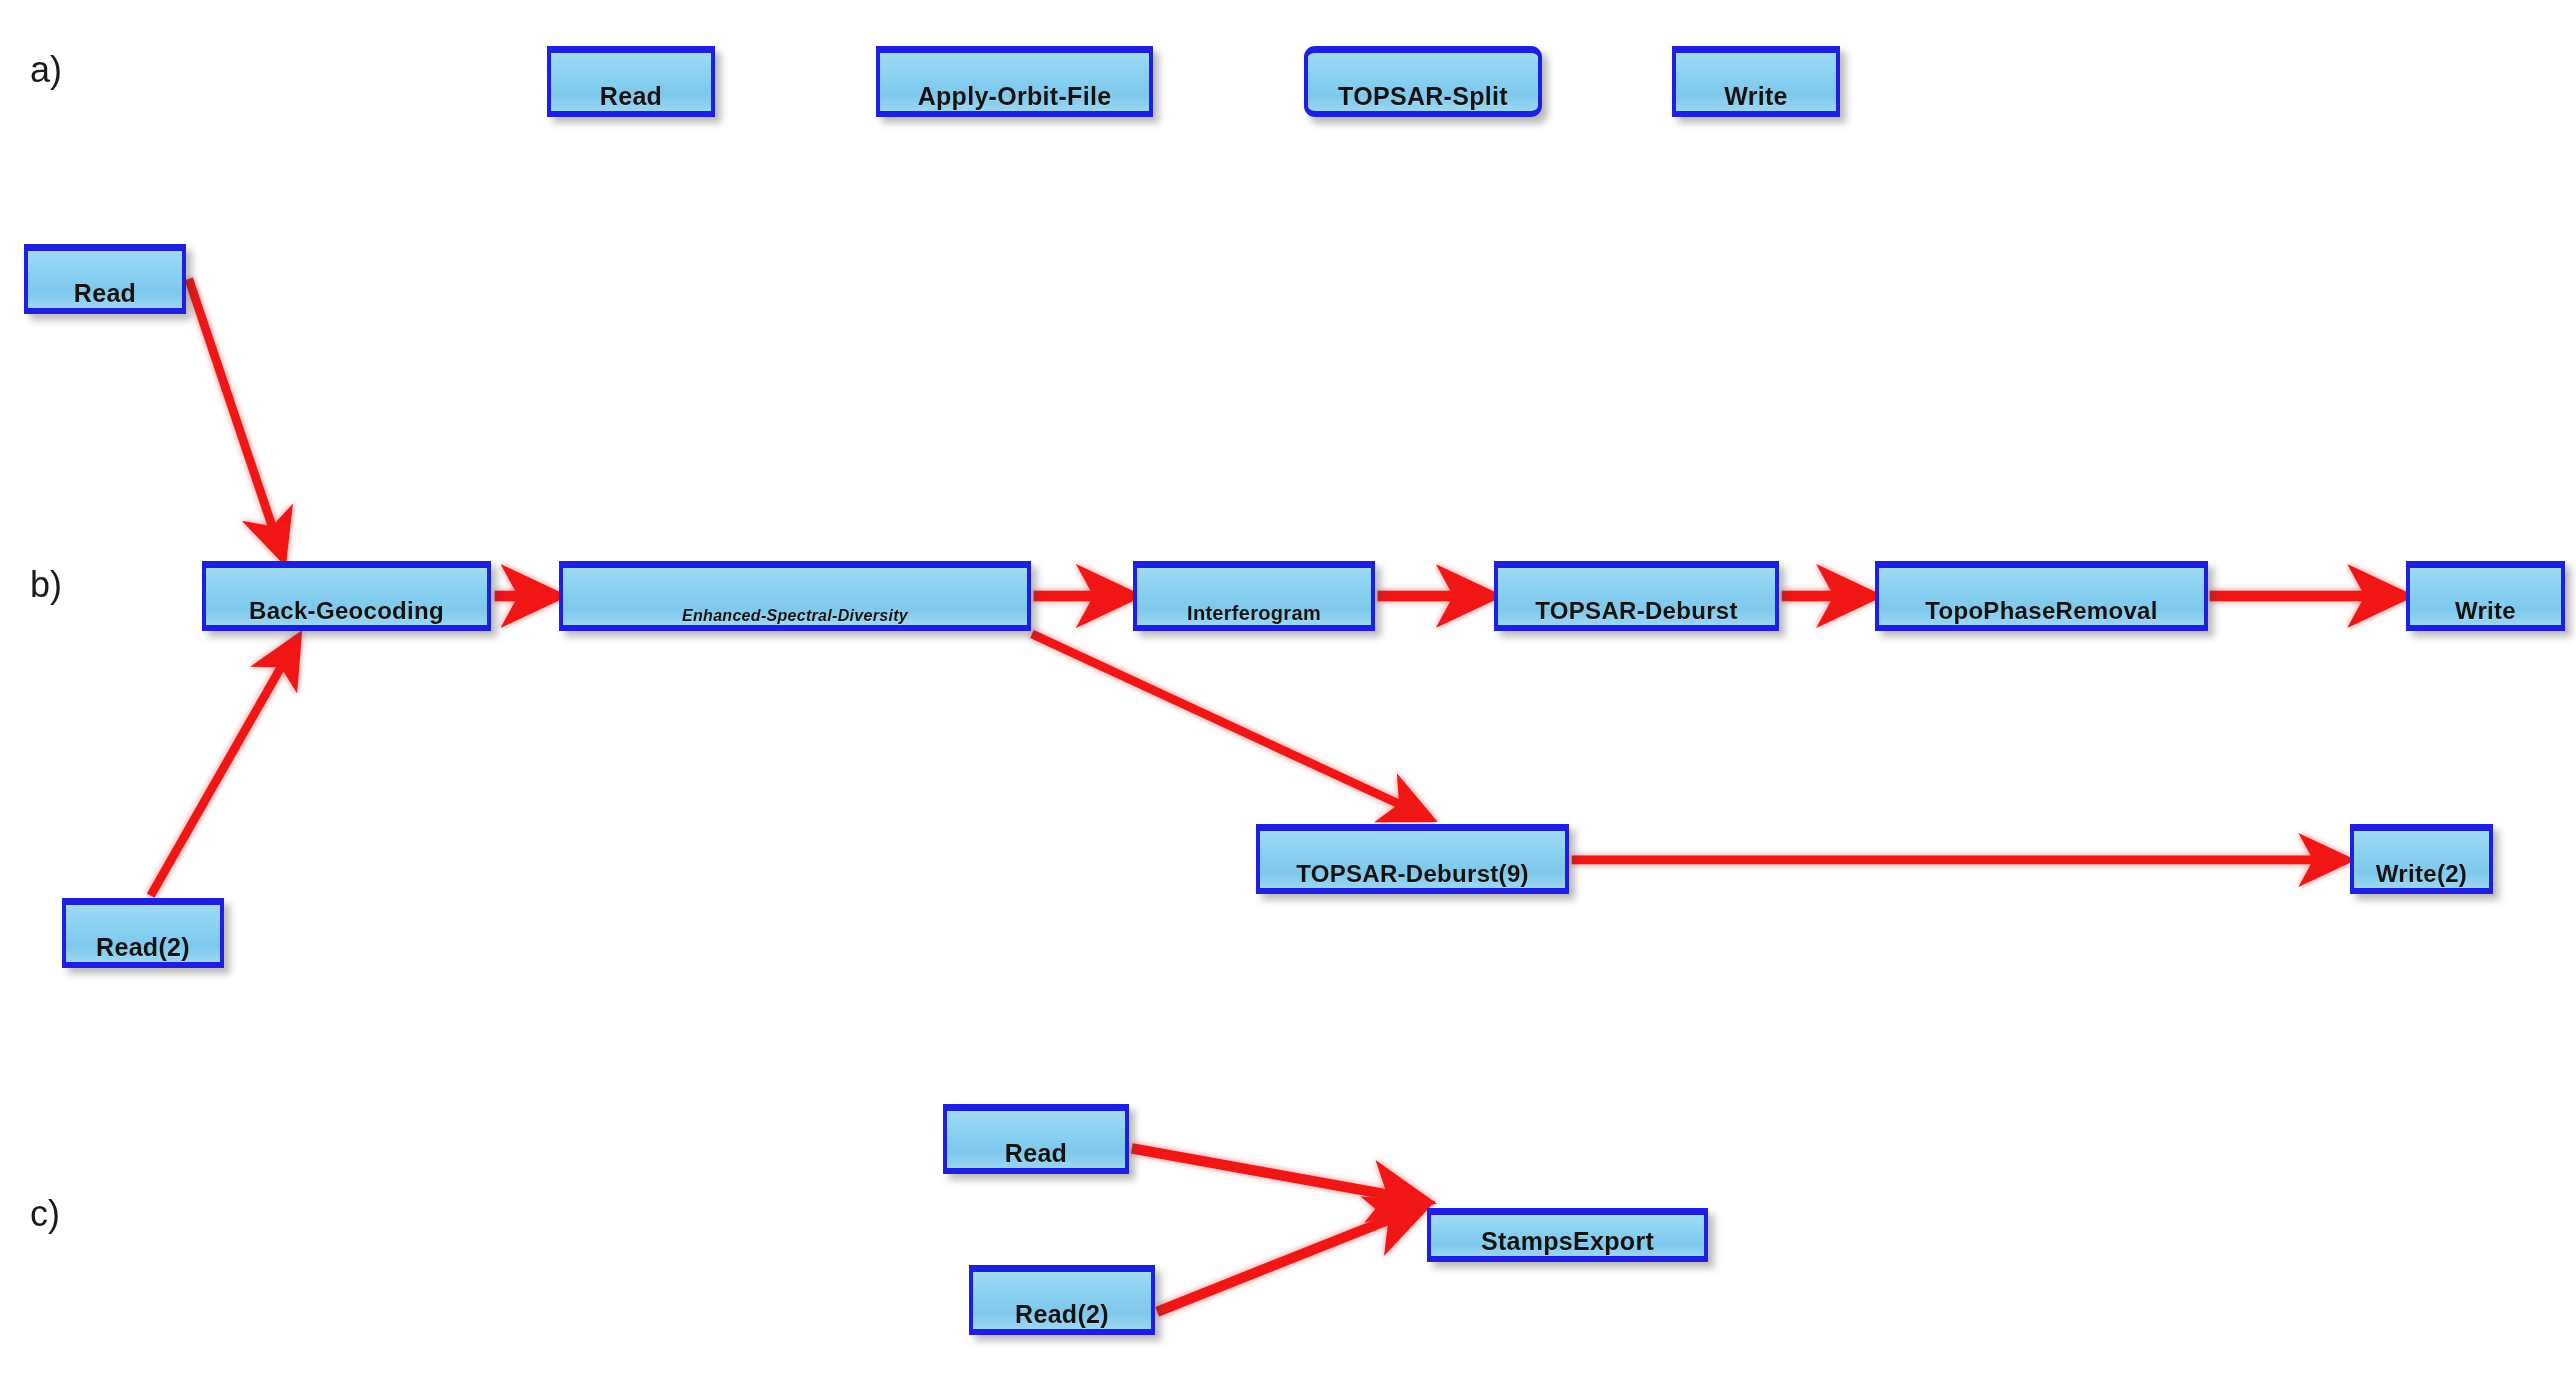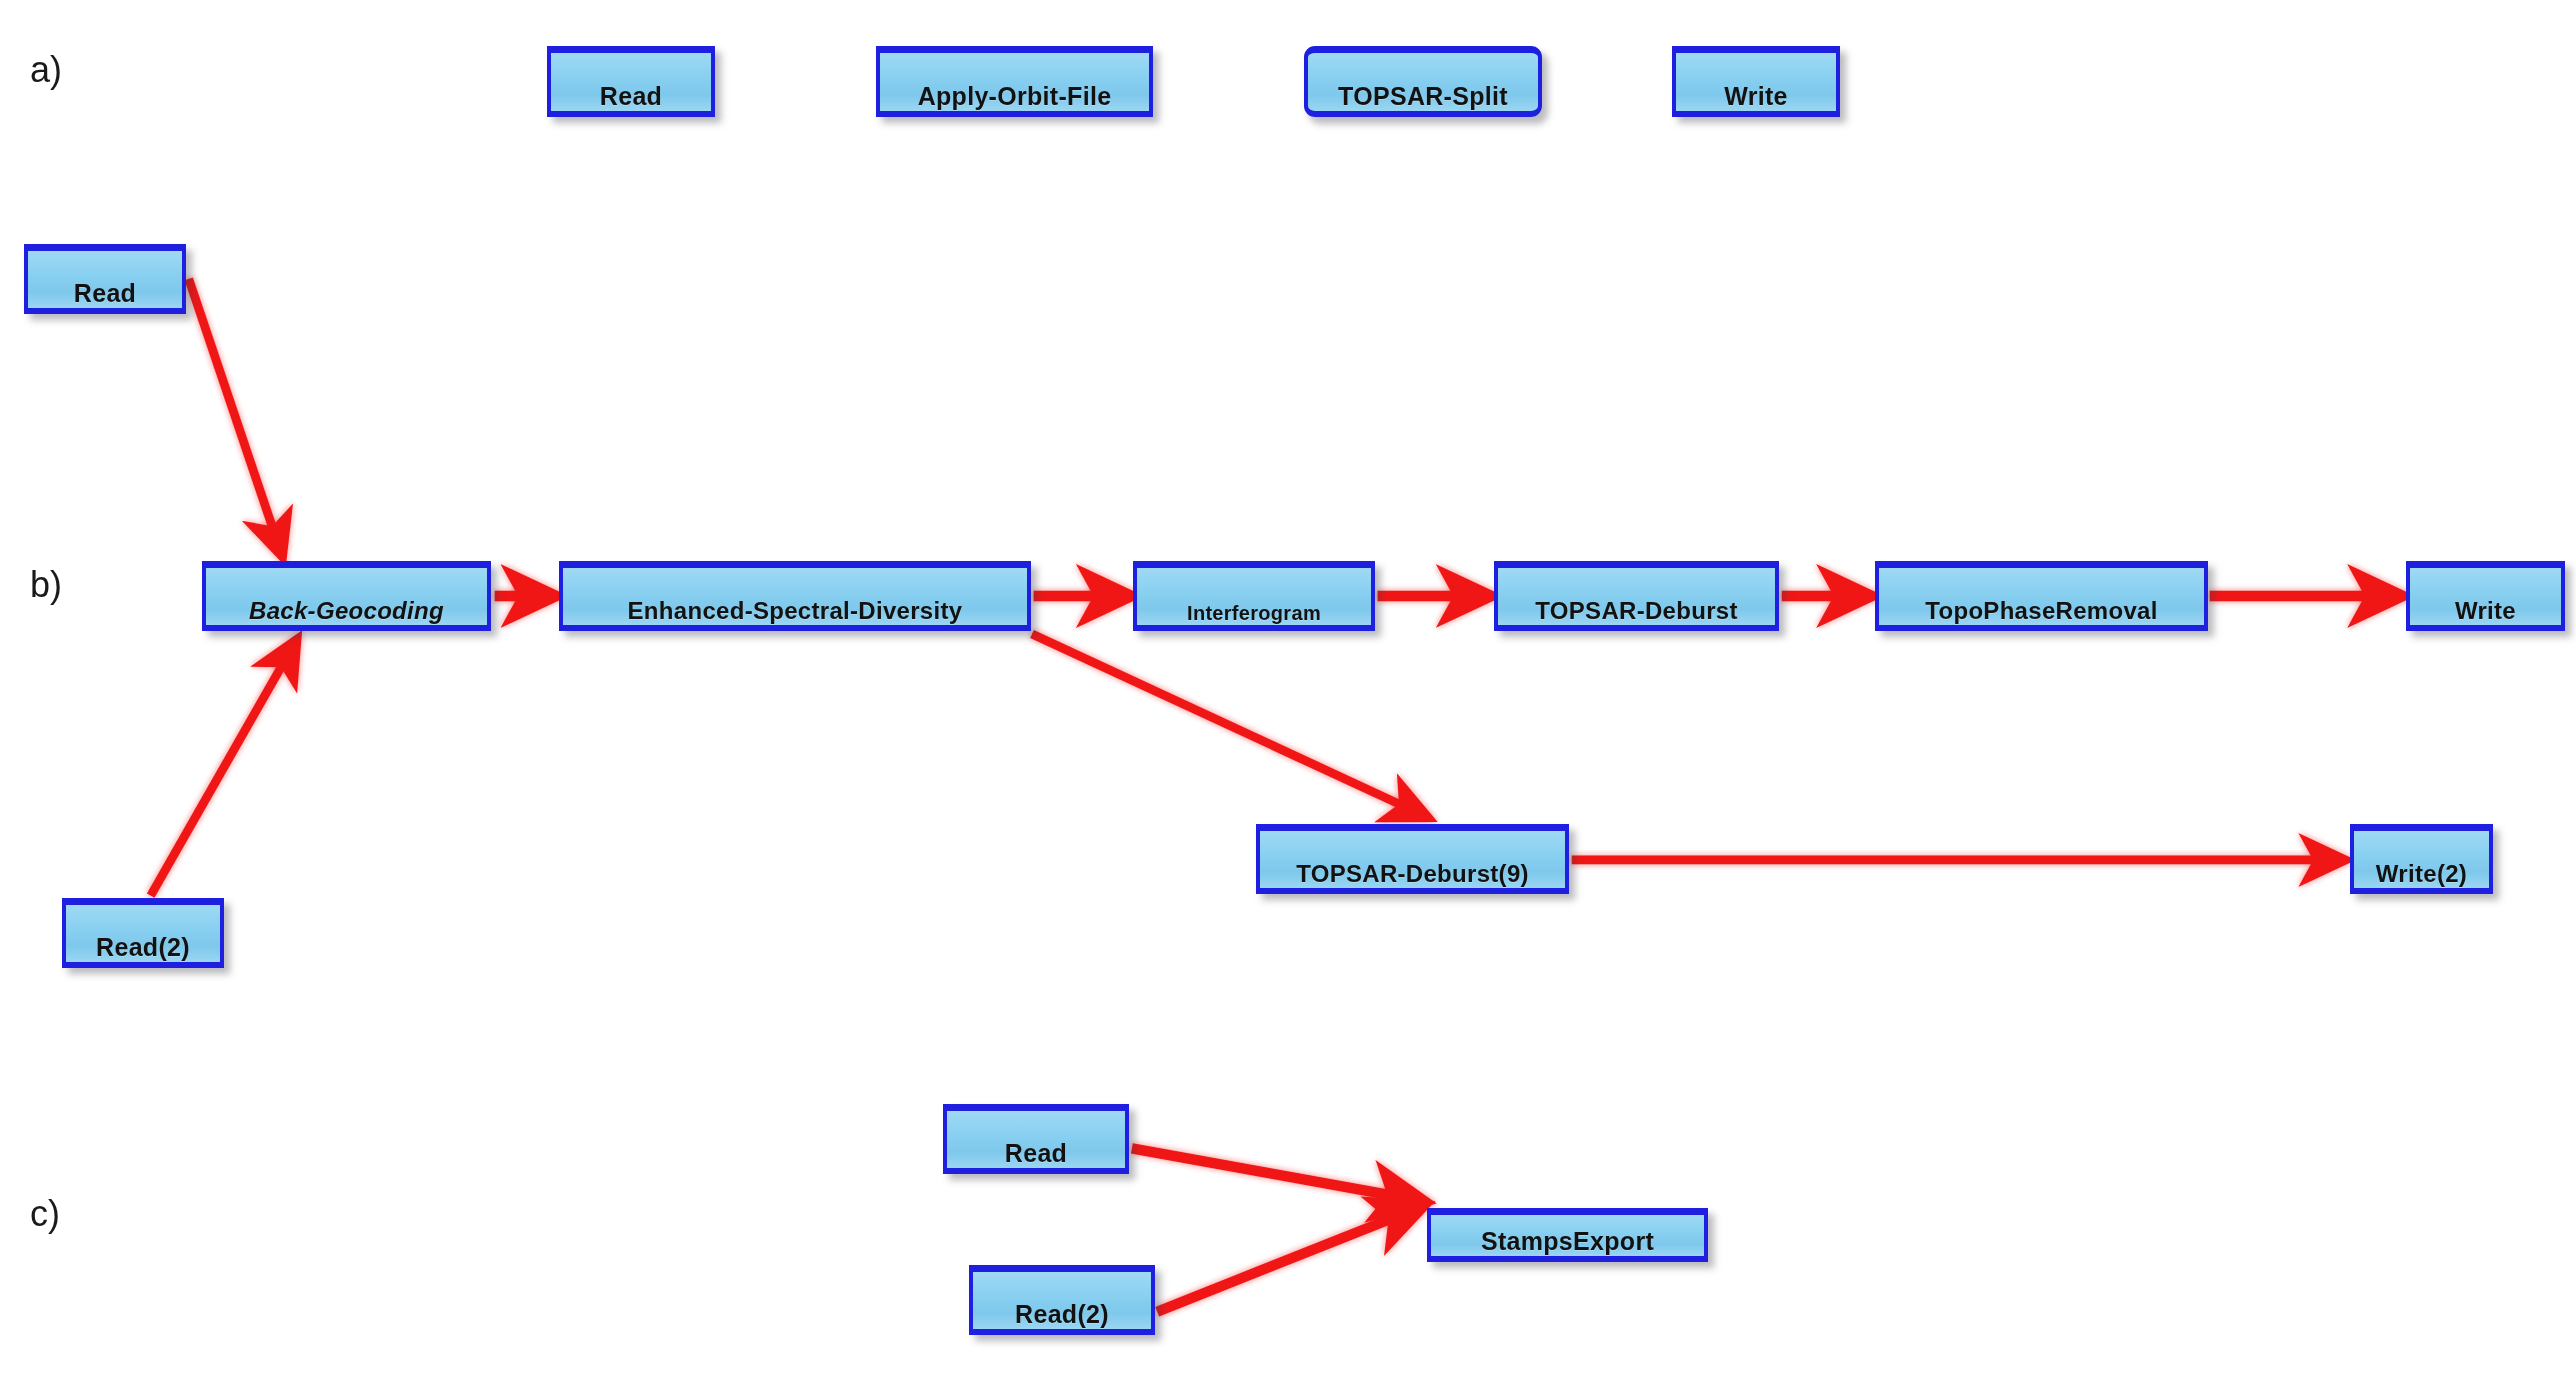--- a/index.html
+++ b/index.html
@@ -114,25 +114,25 @@
   <div class="node" style="left:1672px; top:46px; width:168px; height:71px;">
     <span class="node-label" style="font-size:25px;">Write</span>
   </div>
 
   <div class="node" style="left:24px; top:244px; width:162px; height:70px;">
     <span class="node-label" style="font-size:25px;">Read</span>
   </div>
   <div class="node" style="left:62px; top:898px; width:162px; height:70px;">
     <span class="node-label" style="font-size:25px;">Read(2)</span>
   </div>
-  <div class="node" style="left:202px; top:561px; width:289px; height:70px;font-style:italic;">
+  <div class="node" style="left:202px; top:561px; width:289px; height:70px;">
     <span class="node-label" style="font-size:24px;">Back-Geocoding</span>
   </div>
   <div class="node" style="left:559px; top:561px; width:472px; height:70px;">
-    <span class="node-label" style="font-size:24px;">Enhanced-Spectral-Diversity</span>
+    <span class="node-label" style="font-size:16px;font-style:italic;">Enhanced-Spectral-Diversity</span>
   </div>
   <div class="node" style="left:1133px; top:561px; width:242px; height:70px;">
     <span class="node-label" style="font-size:20px;">Interferogram</span>
   </div>
   <div class="node" style="left:1494px; top:561px; width:285px; height:70px;">
     <span class="node-label" style="font-size:24px;">TOPSAR-Deburst</span>
   </div>
   <div class="node" style="left:1875px; top:561px; width:333px; height:70px;">
     <span class="node-label" style="font-size:24px;">TopoPhaseRemoval</span>
   </div>

